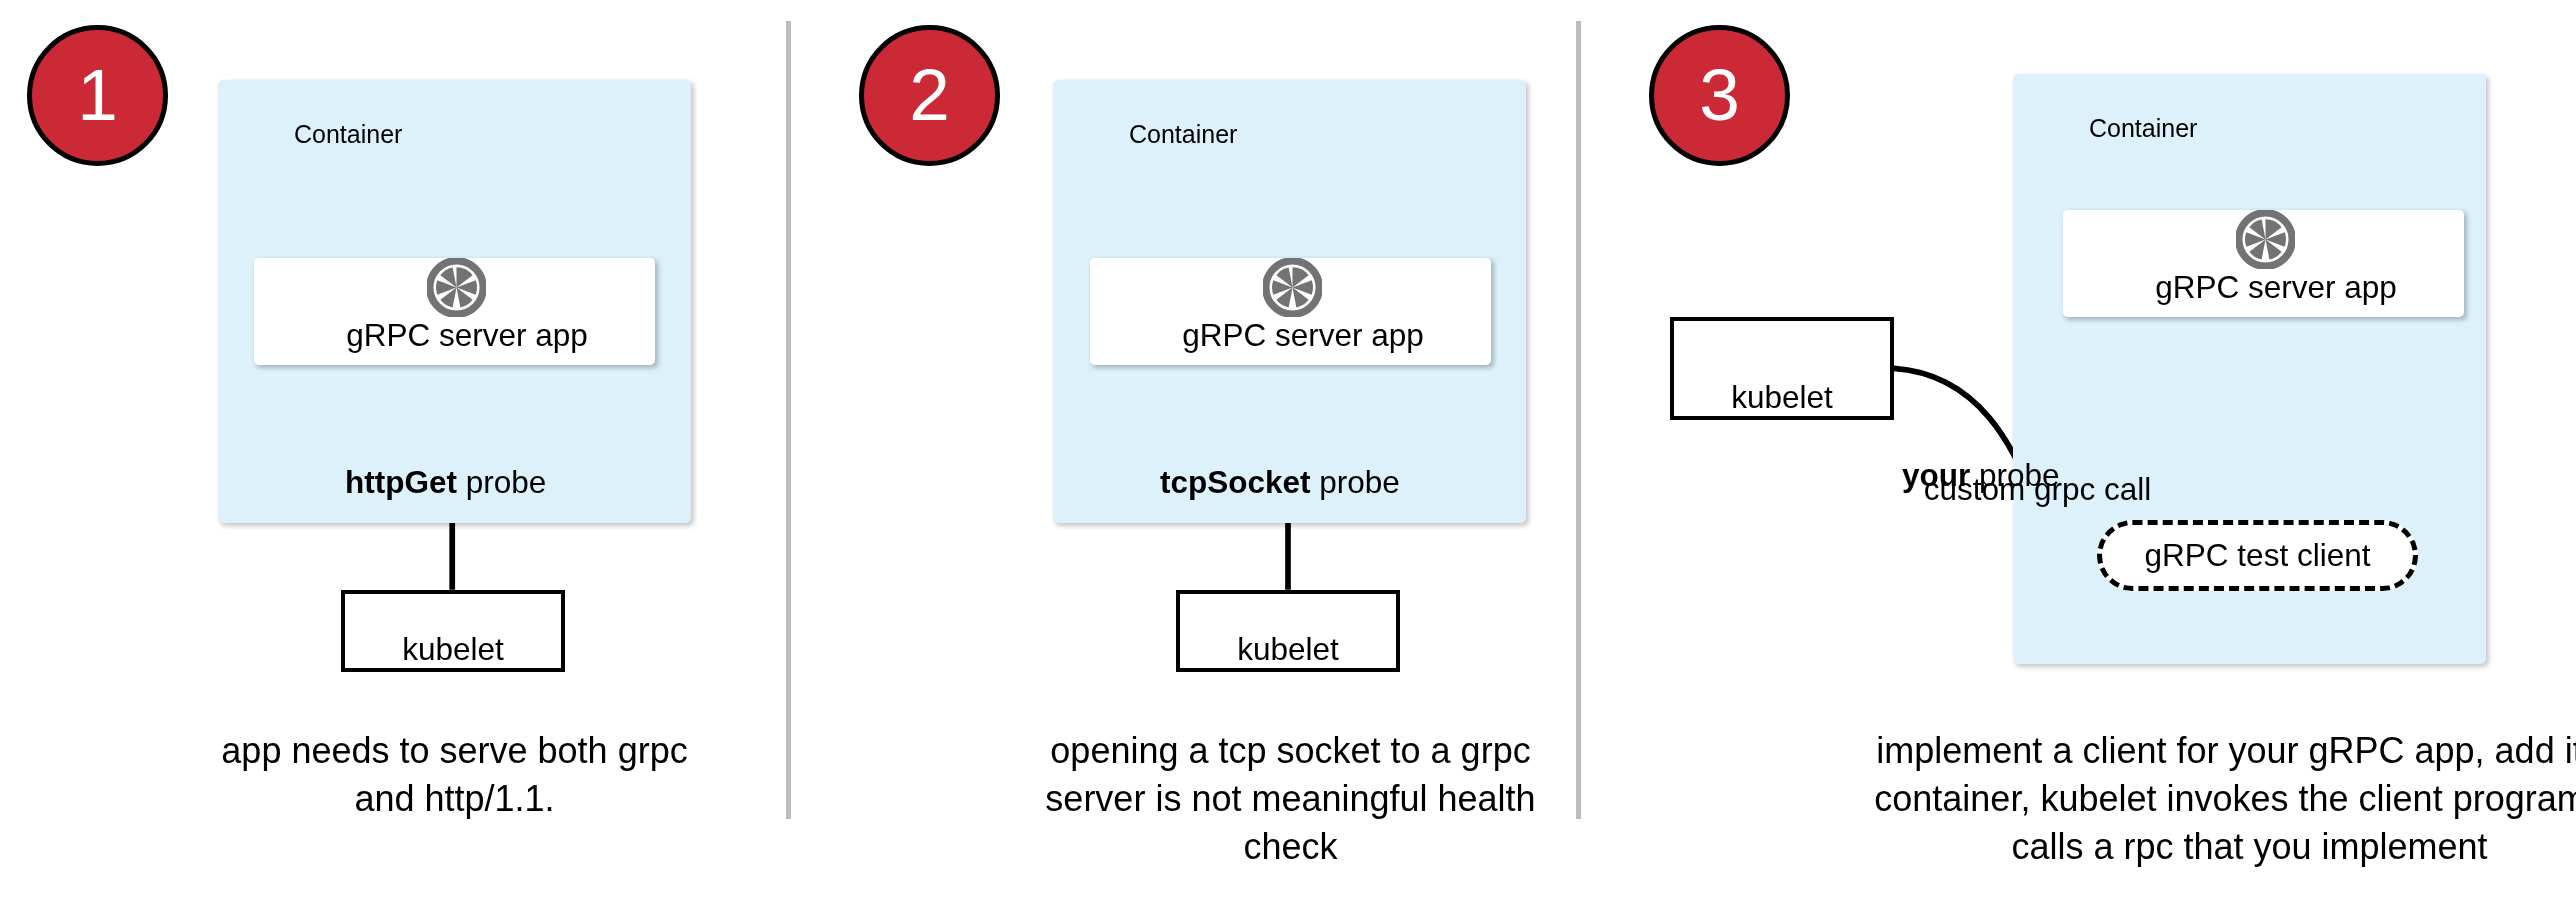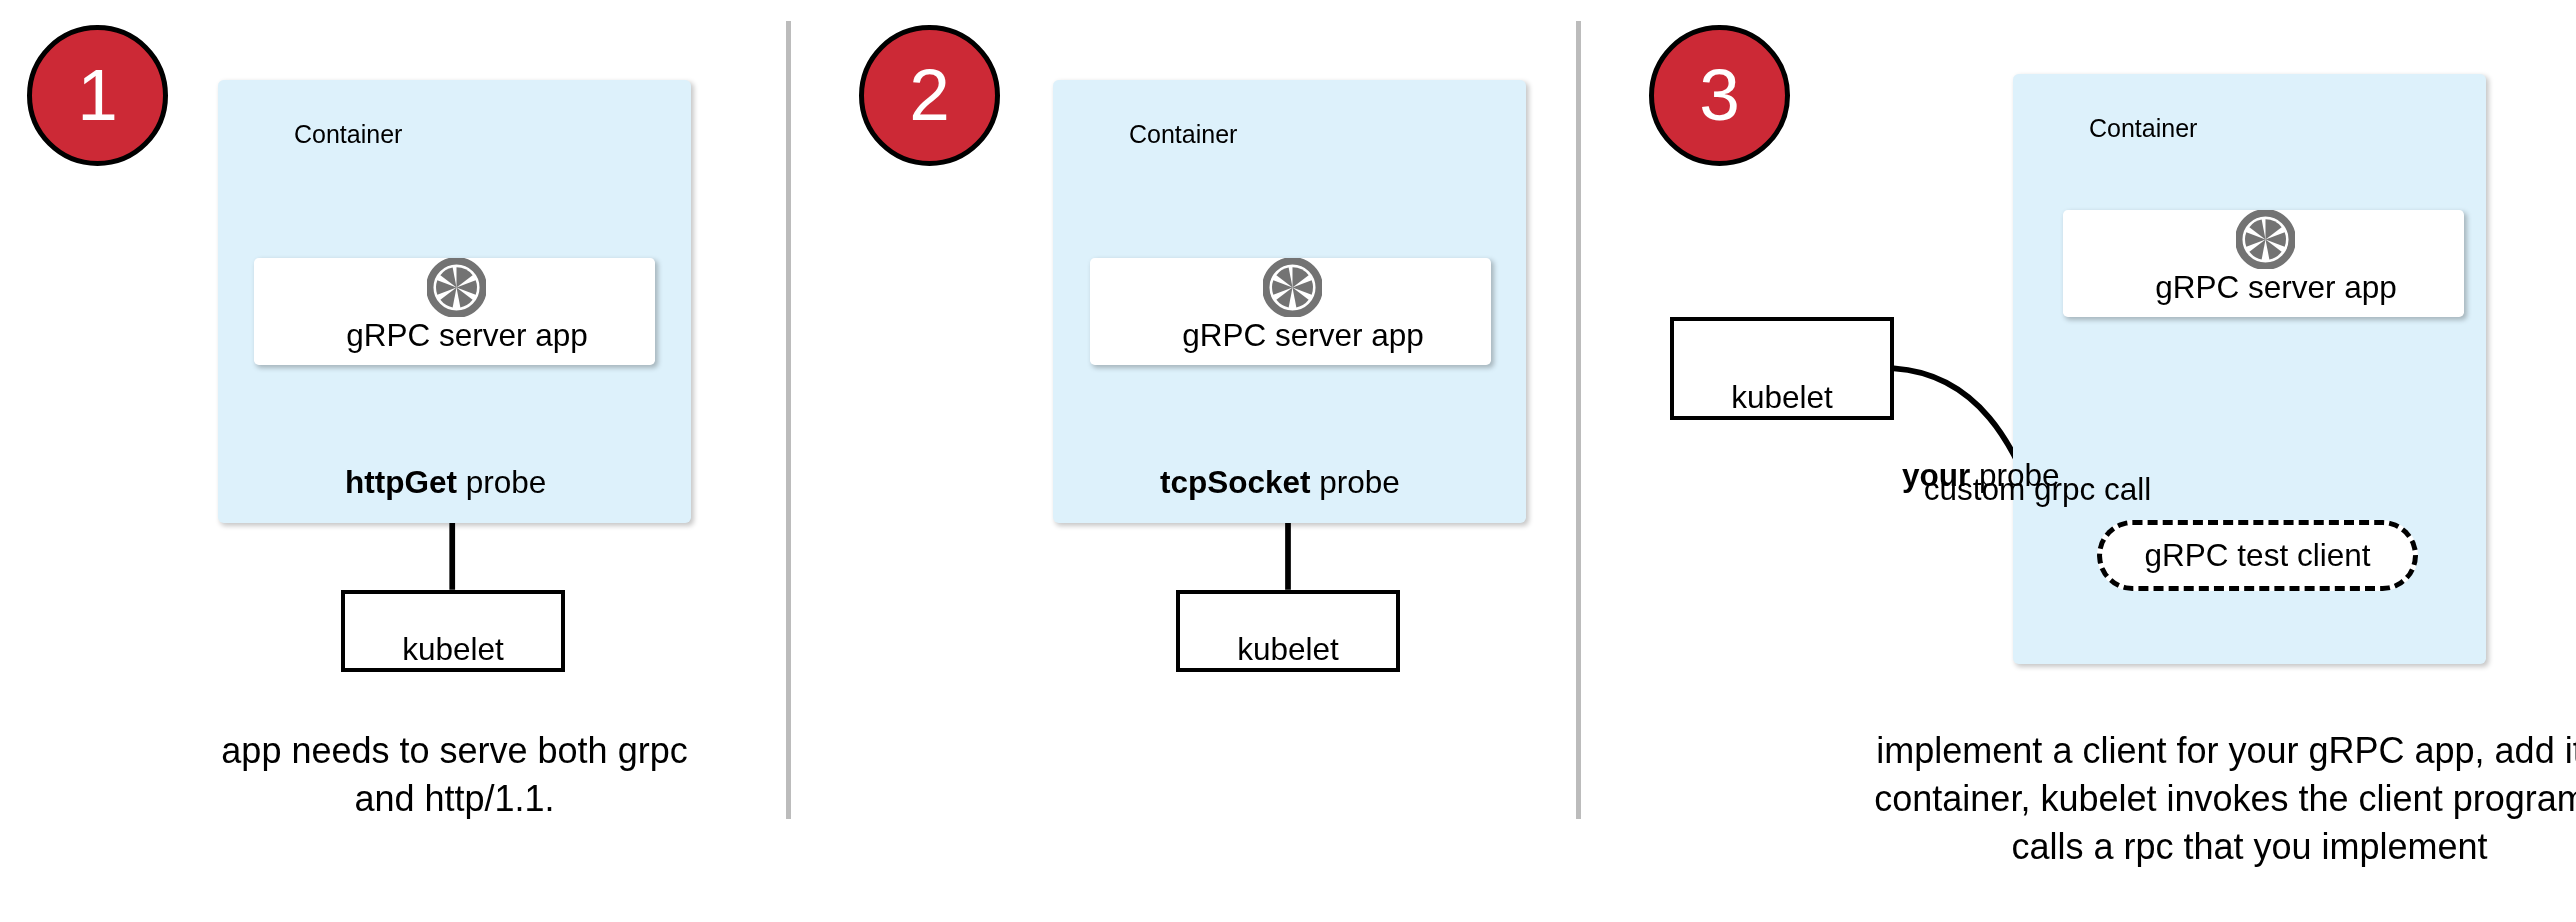--- a/index.html
+++ b/index.html
@@ -244,20 +244,21 @@
     </svg>
     <span class="app-card-label">gRPC server app</span>
   </div>
 
   <div class="edge-label" id="probe-label-2"><b>tcpSocket</b><span> probe</span></div>
 
   <div class="kubelet-box" id="kubelet-box-2">
     <span>kubelet</span>
   </div>
 
+  <div class="caption" id="caption-2">opening a tcp socket to a grpc server is not meaningful health check</div>
 
   <div class="step-badge" id="step-badge-3">3</div>
 
   <div class="container-box" id="container-box-3">
     <div class="container-label">Container</div>
   </div>
 
   <div class="app-card" id="app-card-3">
     <svg class="grpc-icon" viewBox="0 0 64 64">
       <circle cx="32" cy="32" r="29" fill="none" stroke="#737373" stroke-width="8"></circle>

